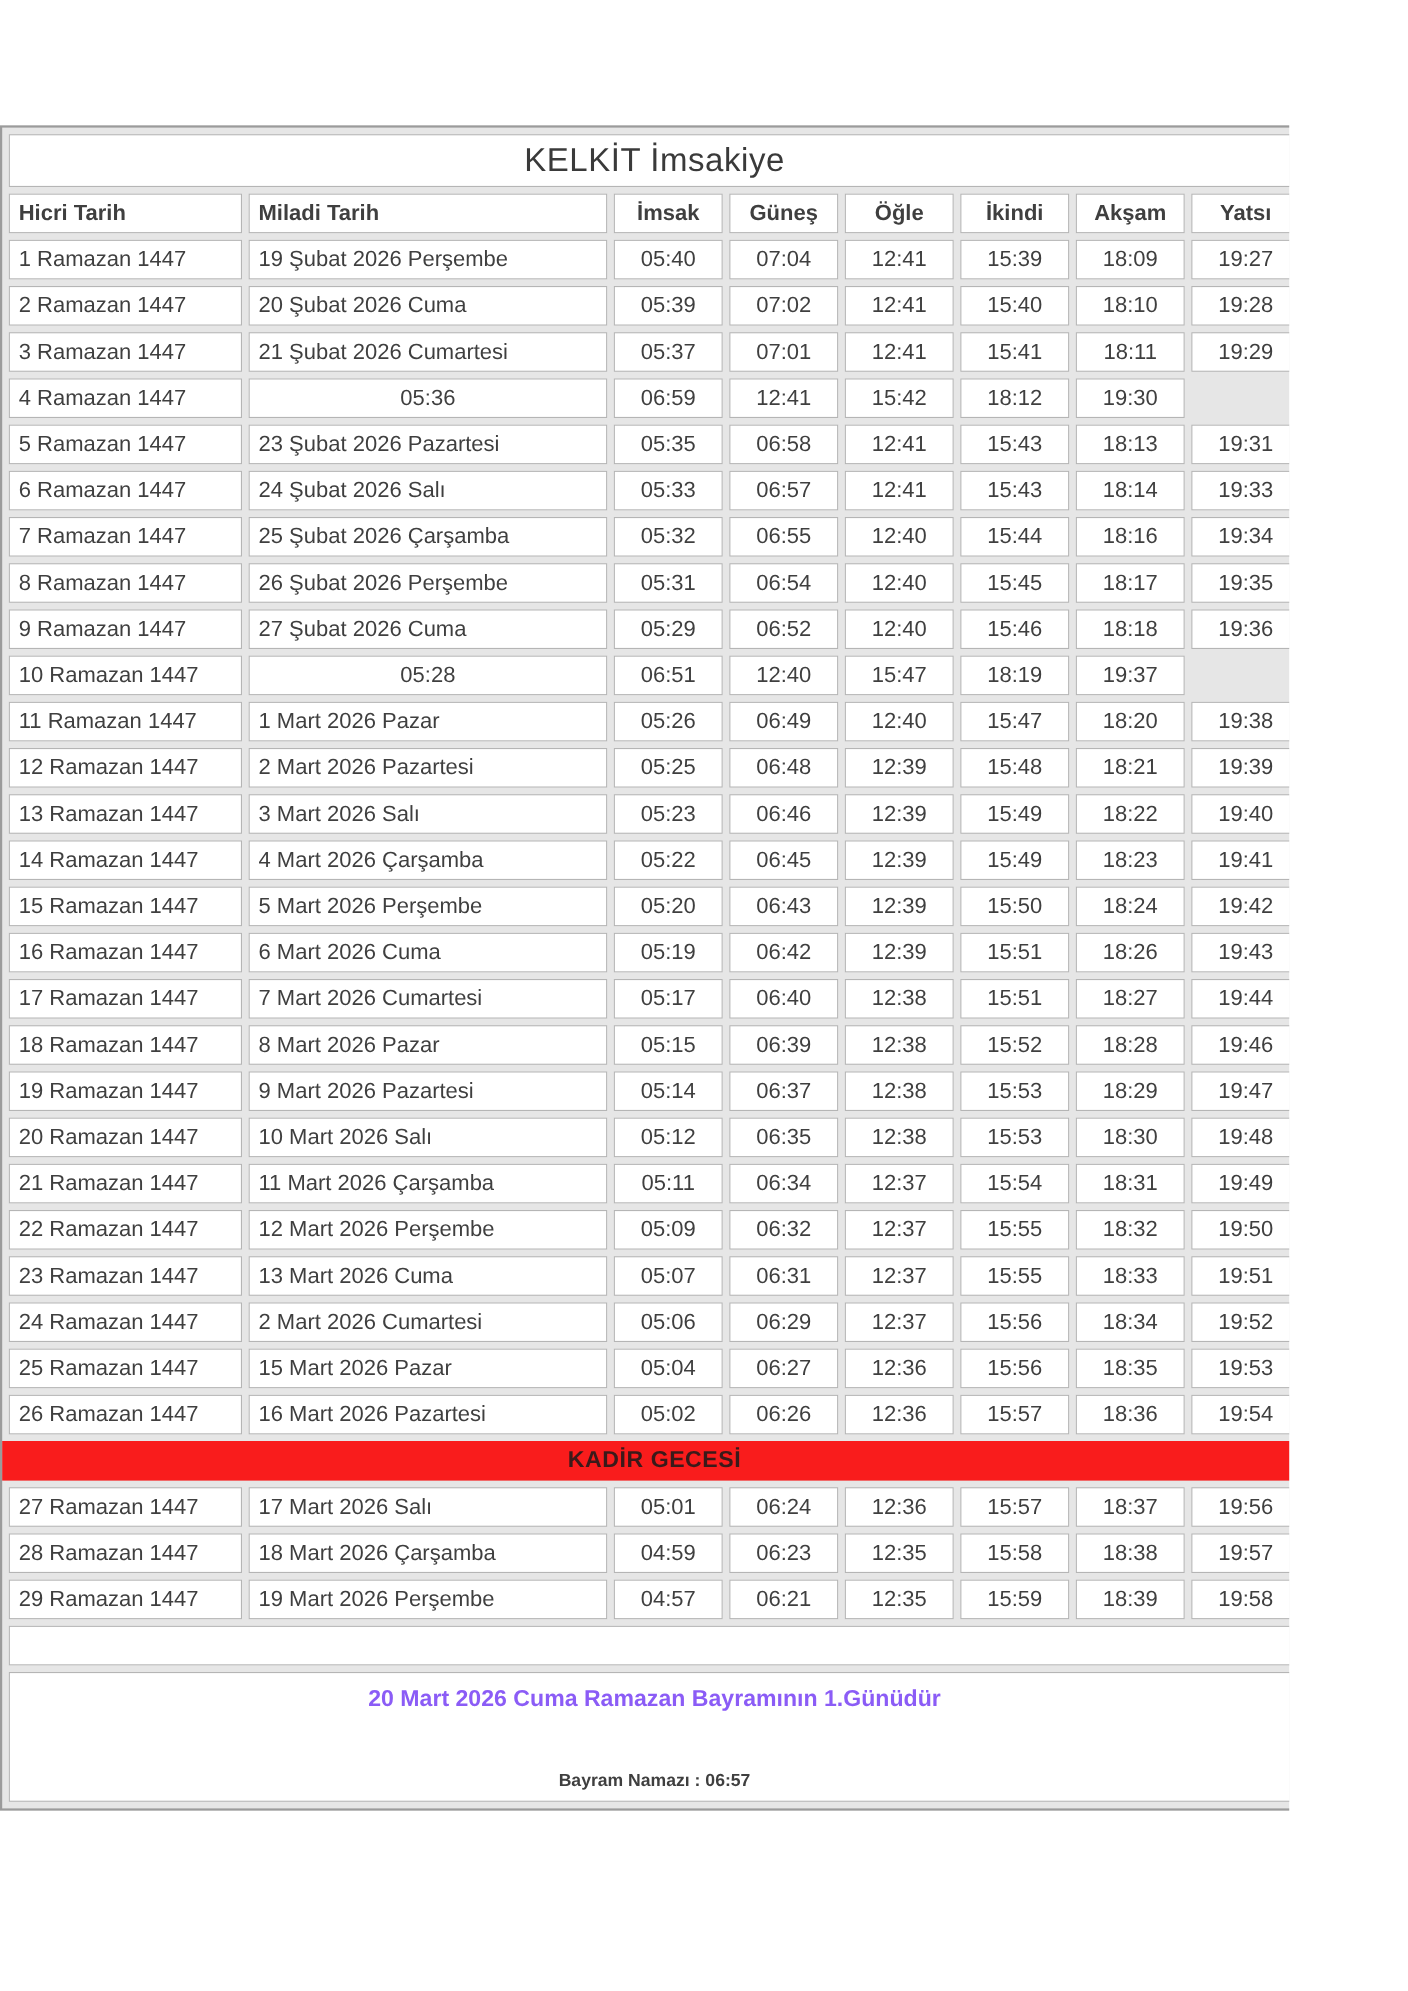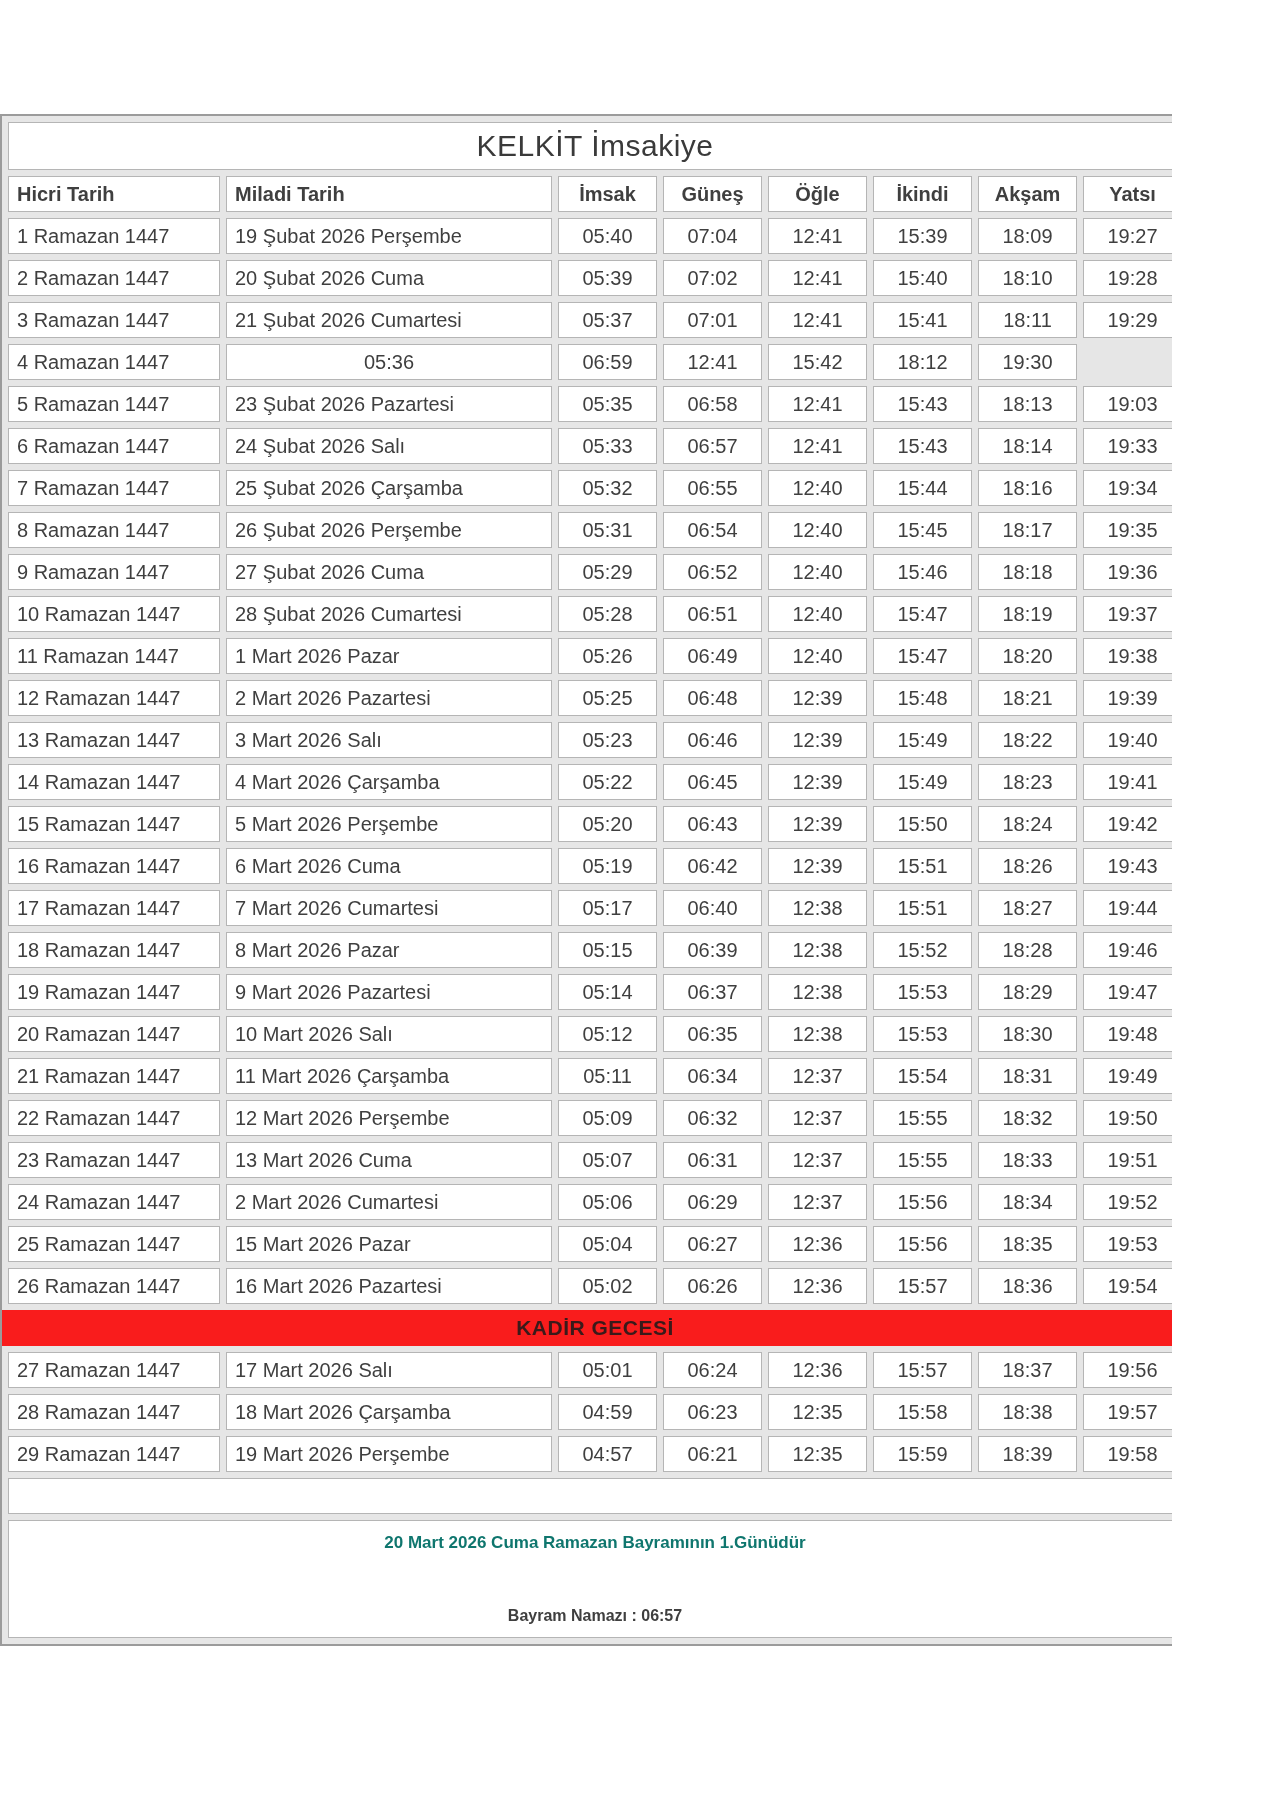--- a/index.html
+++ b/index.html
@@ -76,23 +76,23 @@
   }
   .footer-cell {
     box-sizing: border-box;
     background: #ffffff;
     border: 1px solid #b5b5b5;
     height: 118px;
     text-align: center;
     padding-top: 12px;
   }
   .footer-line1 {
-    font-size: 17px;
+    font-size: 21px;
     font-weight: bold;
-    color: #0f766e;
+    color: #8b5cf6;
   }
   .footer-line2 {
     font-size: 16px;
     font-weight: bold;
     color: #3f3f3f;
     margin-top: 54px;
   }
 </style>
 </head>
 <body>
@@ -160,21 +160,21 @@
   </div>
 
   <div class="grid-row">
     <div class="cell left">5 Ramazan 1447</div>
     <div class="cell left">23 Şubat 2026 Pazartesi</div>
     <div class="cell center">05:35</div>
     <div class="cell center">06:58</div>
     <div class="cell center">12:41</div>
     <div class="cell center">15:43</div>
     <div class="cell center">18:13</div>
-    <div class="cell center">19:03</div>
+    <div class="cell center">19:31</div>
   </div>
 
   <div class="grid-row">
     <div class="cell left">6 Ramazan 1447</div>
     <div class="cell left">24 Şubat 2026 Salı</div>
     <div class="cell center">05:33</div>
     <div class="cell center">06:57</div>
     <div class="cell center">12:41</div>
     <div class="cell center">15:43</div>
     <div class="cell center">18:14</div>
@@ -209,21 +209,20 @@
     <div class="cell center">05:29</div>
     <div class="cell center">06:52</div>
     <div class="cell center">12:40</div>
     <div class="cell center">15:46</div>
     <div class="cell center">18:18</div>
     <div class="cell center">19:36</div>
   </div>
 
   <div class="grid-row">
     <div class="cell left">10 Ramazan 1447</div>
-    <div class="cell left">28 Şubat 2026 Cumartesi</div>
     <div class="cell center">05:28</div>
     <div class="cell center">06:51</div>
     <div class="cell center">12:40</div>
     <div class="cell center">15:47</div>
     <div class="cell center">18:19</div>
     <div class="cell center">19:37</div>
   </div>
 
   <div class="grid-row">
     <div class="cell left">11 Ramazan 1447</div>

